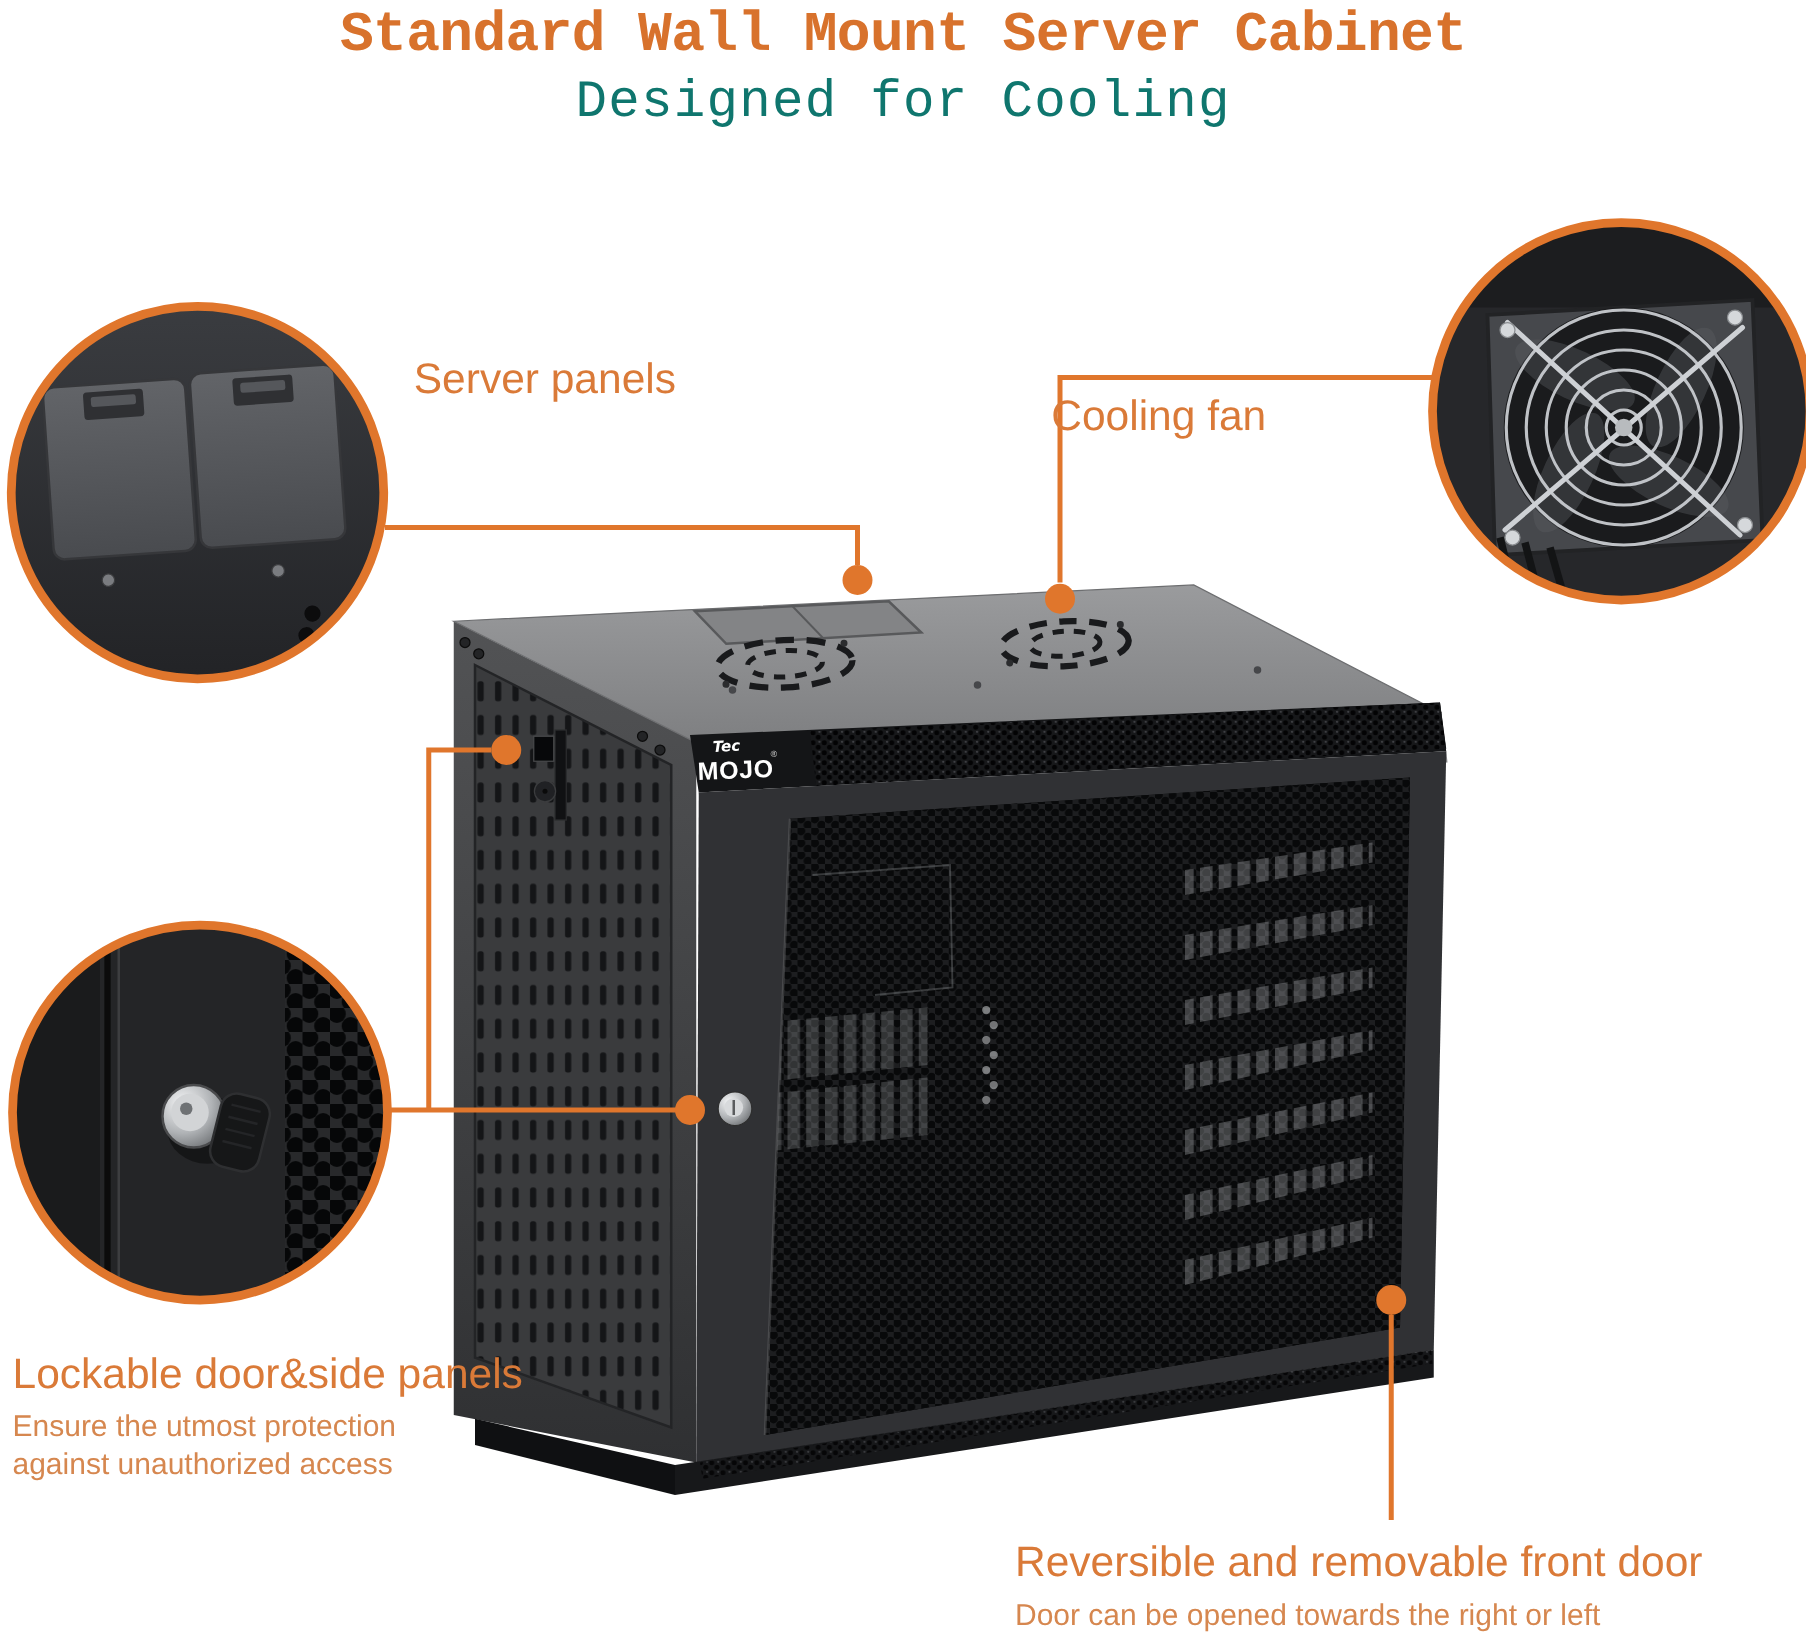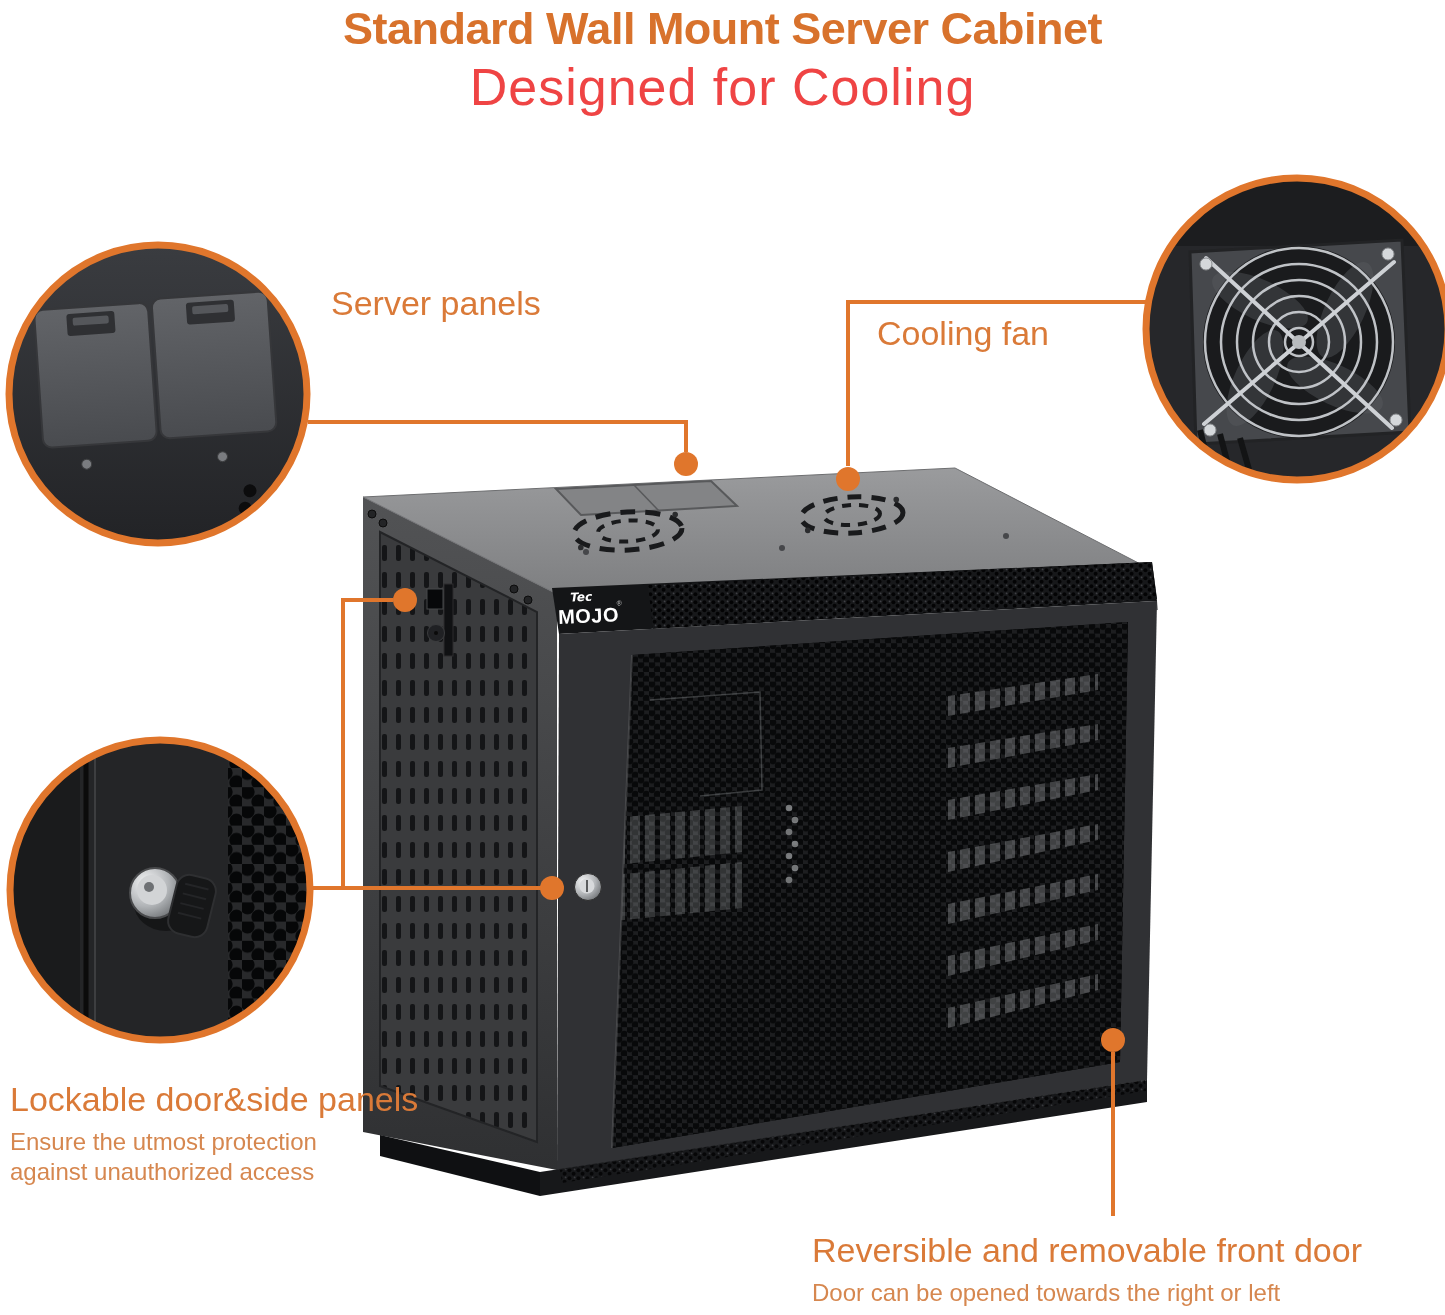--- a/index.html
+++ b/index.html
@@ -1,28 +1,28 @@
 <!DOCTYPE html>
 <html><head>
 <meta charset="utf-8">
 <style>
   html,body{margin:0;padding:0;background:#ffffff;}
   body{width:1445px;height:1315px;position:relative;overflow:hidden;
        font-family:"Liberation Sans","DejaVu Sans",sans-serif;}
   .stage{position:absolute;inset:0;}
   svg.art{position:absolute;left:0;top:0;z-index:1;}
-  .title-wrap{position:absolute;left:0;top:2px;width:100%;text-align:center;z-index:2;}
+  .title-wrap{position:absolute;left:0;top:2px;width:100%;text-align:center;z-index:2;font-family:Liberation Mono, monospace;}
   .title{font-size:45px;font-weight:700;letter-spacing:-0.5px;color:#d8722c;line-height:1.2;}
-  .subtitle{font-size:52px;font-weight:400;letter-spacing:1px;color:#ef4444;line-height:1.15;margin-top:2px;}
+  .subtitle{font-size:42px;font-weight:400;letter-spacing:1px;color:#0f766e;line-height:1.15;margin-top:2px;}
   .callout{position:absolute;z-index:2;}
   .callout .h{font-size:34px;font-weight:400;color:#da7a38;line-height:1.2;}
   .callout .b{font-size:24px;font-weight:400;color:#d6874f;line-height:1.25;margin-top:7px;}
   #co-cover{left:331px;top:283px;}
   #co-cover .b{width:432px;}
-  #co-fan{left:877px;top:313px;}
+  #co-fan{left:841px;top:313px;}
   #co-fan .b{width:252px;}
   #co-lock{left:10px;top:1079px;}
   #co-lock .b{width:356px;}
   #co-door{left:812px;top:1230px;}
   #co-door .b{width:640px;}
 </style>
 </head>
 <body>
 
 <div class="stage">

